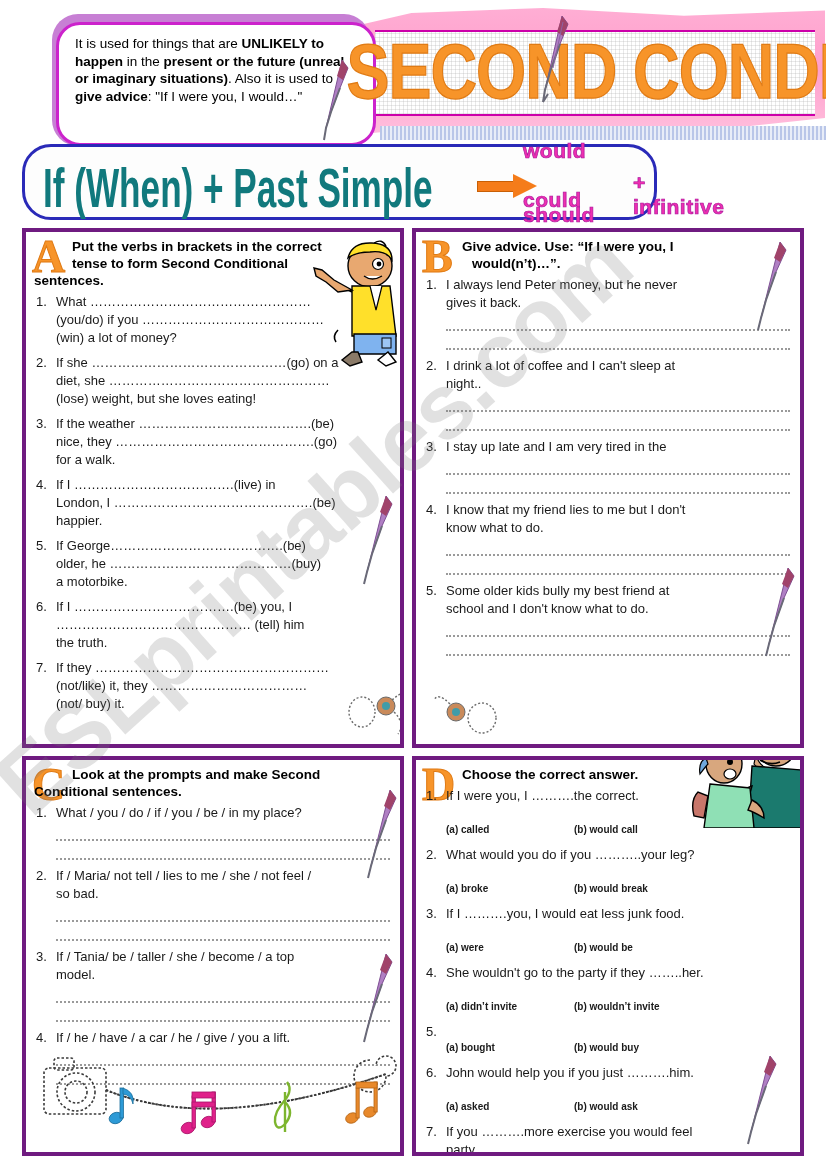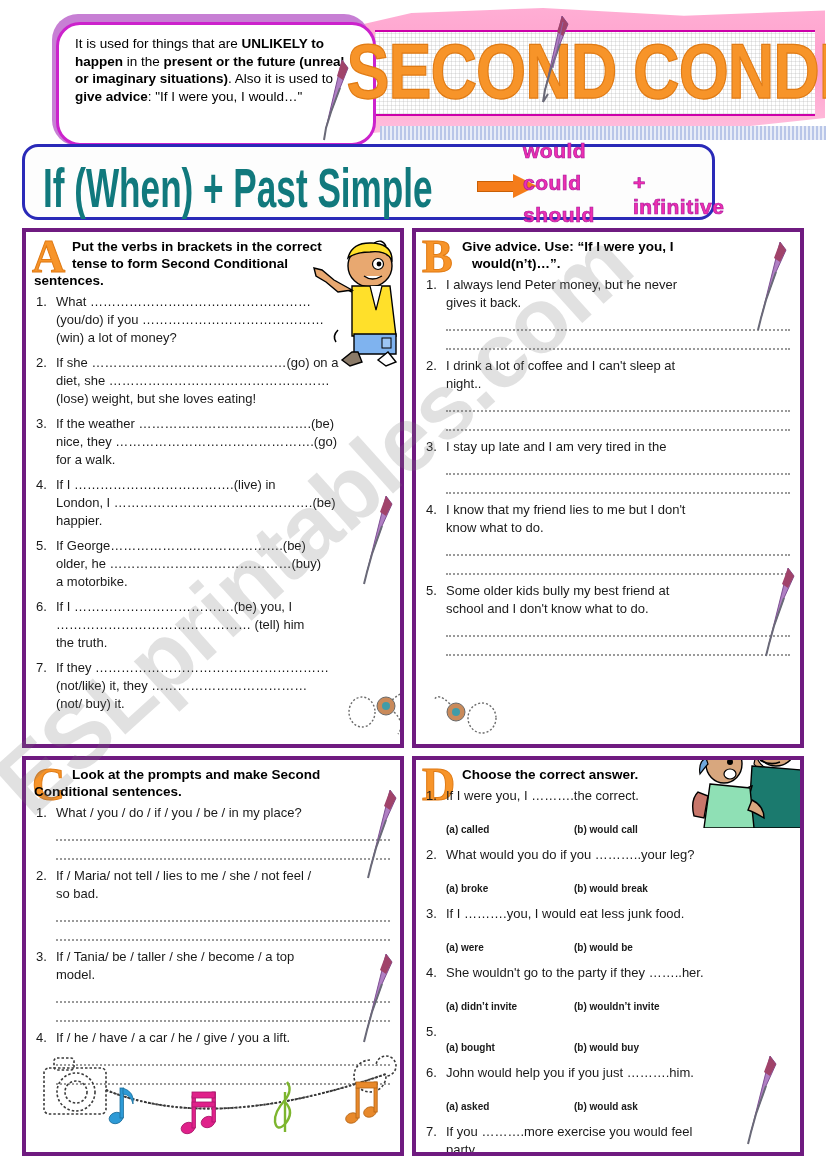--- a/index.html
+++ b/index.html
@@ -85,24 +85,24 @@
     padding: 10px 14px 8px 16px;
   }
   .intro-box p {
     font-size: 13.5px; line-height: 17.5px; color: #000;
     font-weight: normal;
   }
   .intro-box b { font-weight: bold; }
 
   
   .formula-box {
-    position: absolute; left: 22px; top: 144px; width: 693px; height: 76px;
+    position: absolute; left: 22px; top: 144px; width: 635px; height: 76px;
     background: #fdfdfd;
     border: 3px solid #2a2ab8;
-    border-radius: 16px;
+    border-radius: 29px;
   }
   .formula-left {
     position: absolute; left: 18px; top: 10px;
     font-family: "Liberation Sans Narrow","Liberation Sans",sans-serif;
     font-size: 37px; font-weight: bold; color: #11797d;
     transform: scaleY(1.5) scaleX(0.95); transform-origin: left top;
     white-space: nowrap;
     letter-spacing: 0px;
   }
   .arrow {
@@ -119,21 +119,21 @@
     border-bottom: 12px solid transparent;
     border-left: 24px solid #f57c1a;
   }
   .modal {
     position: absolute;
     font-size: 21px; font-weight: bold; color: #ee2fb0;
     -webkit-text-stroke: 0.7px #a8179e;
     letter-spacing: 0.5px;
   }
   .m-would  { left: 498px; top: -8px; }
-  .m-could  { left: 498px; top: 24px; }
+  .m-could  { left: 498px; top: 41px; }
   .m-should { left: 498px; top: 56px; }
   .m-inf    { left: 608px; top: 24px; }
 
   
   .panel {
     position: absolute;
     background: #ffffff;
     border: 4px solid #6f1b80;
     overflow: hidden;
   }

